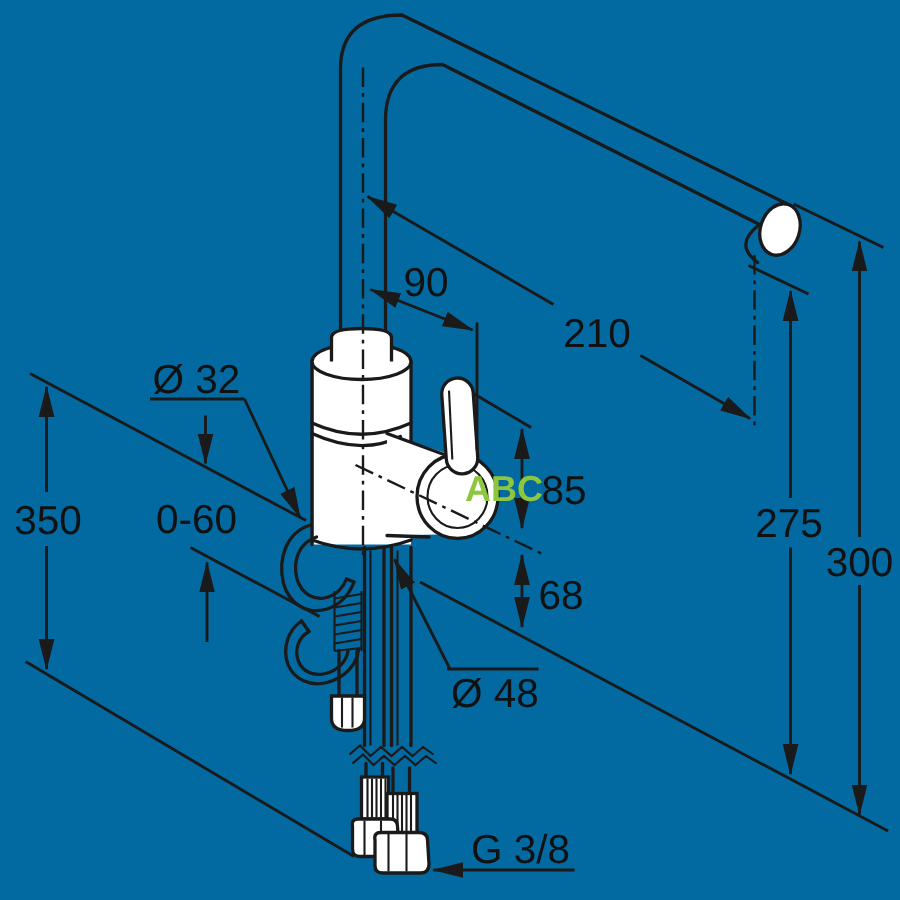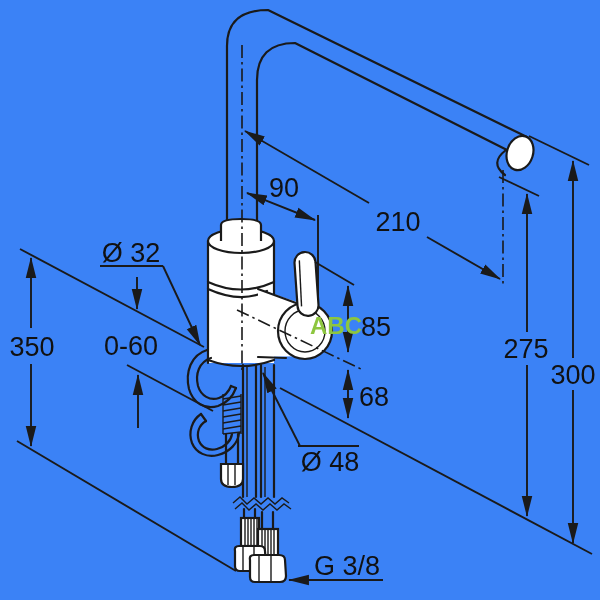--- a/index.html
+++ b/index.html
@@ -5,21 +5,21 @@
   html, body {
     margin: 0;
     padding: 0;
     background: #ffffff;
     font-family: "Liberation Sans", sans-serif;
   }
   .stage {
     position: relative;
     width: 600px;
     height: 600px;
-    background: #3b82f6;
+    background: #0369a1;
     overflow: hidden;
   }
   svg { display: block; }
   .obj   { fill: none; stroke: #1a1a1a; stroke-width: 2.2; stroke-linecap: round; stroke-linejoin: round; }
   .objf  { fill: #ffffff; stroke: #1a1a1a; stroke-width: 2.2; }
   .fillw { fill: #ffffff; stroke: none; }
   .thin  { fill: none; stroke: #1a1a1a; stroke-width: 1.4; }
   .dim   { fill: none; stroke: #1a1a1a; stroke-width: 1.9; }
   .axis  { fill: none; stroke: #1a1a1a; stroke-width: 1.6; stroke-dasharray: 13 4 2.5 4; }
   .dtext {

